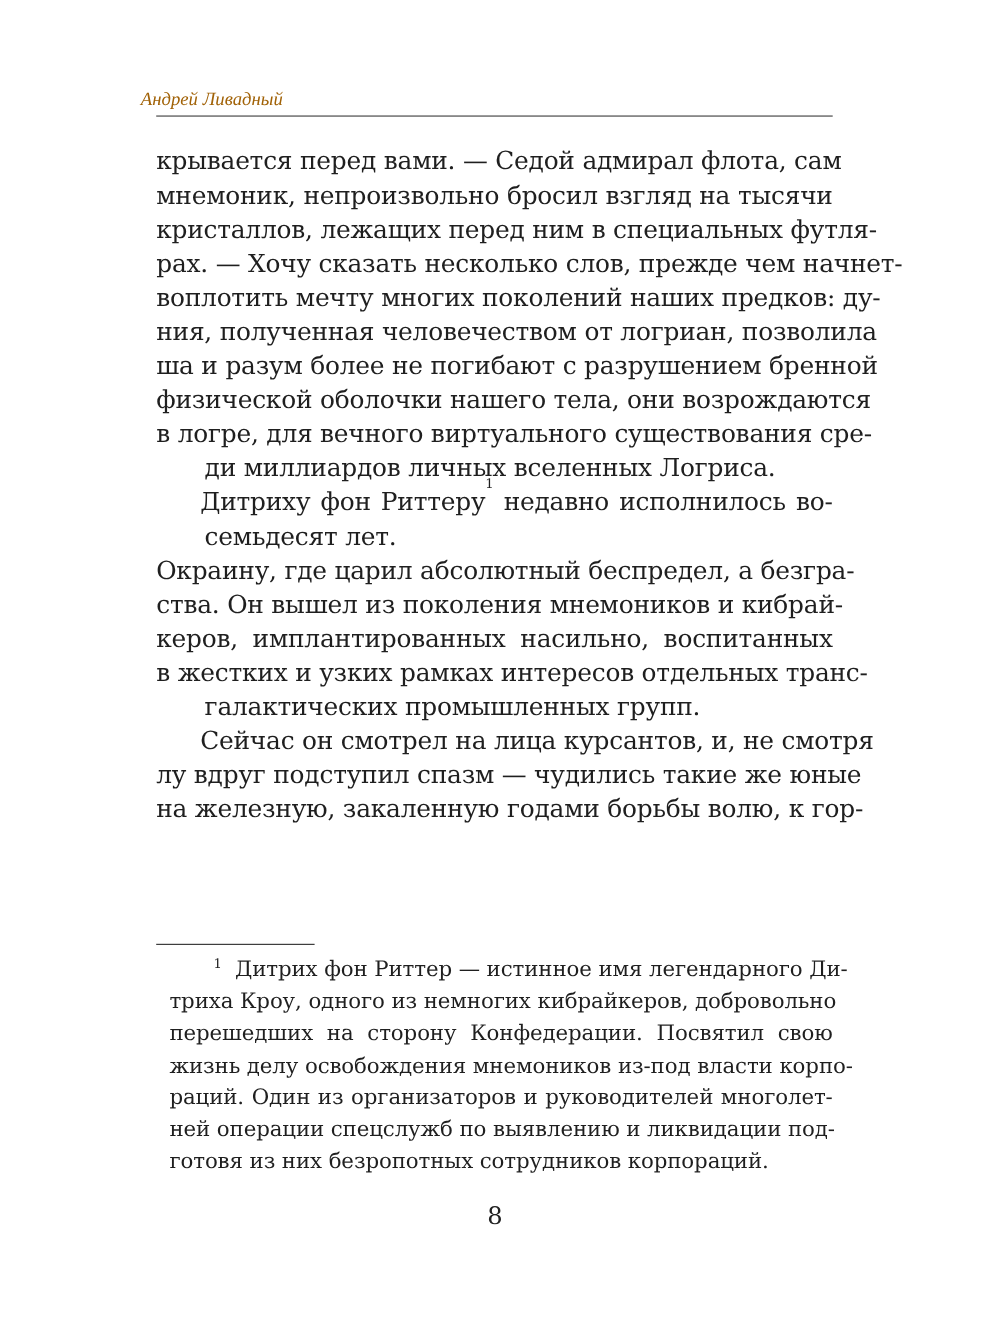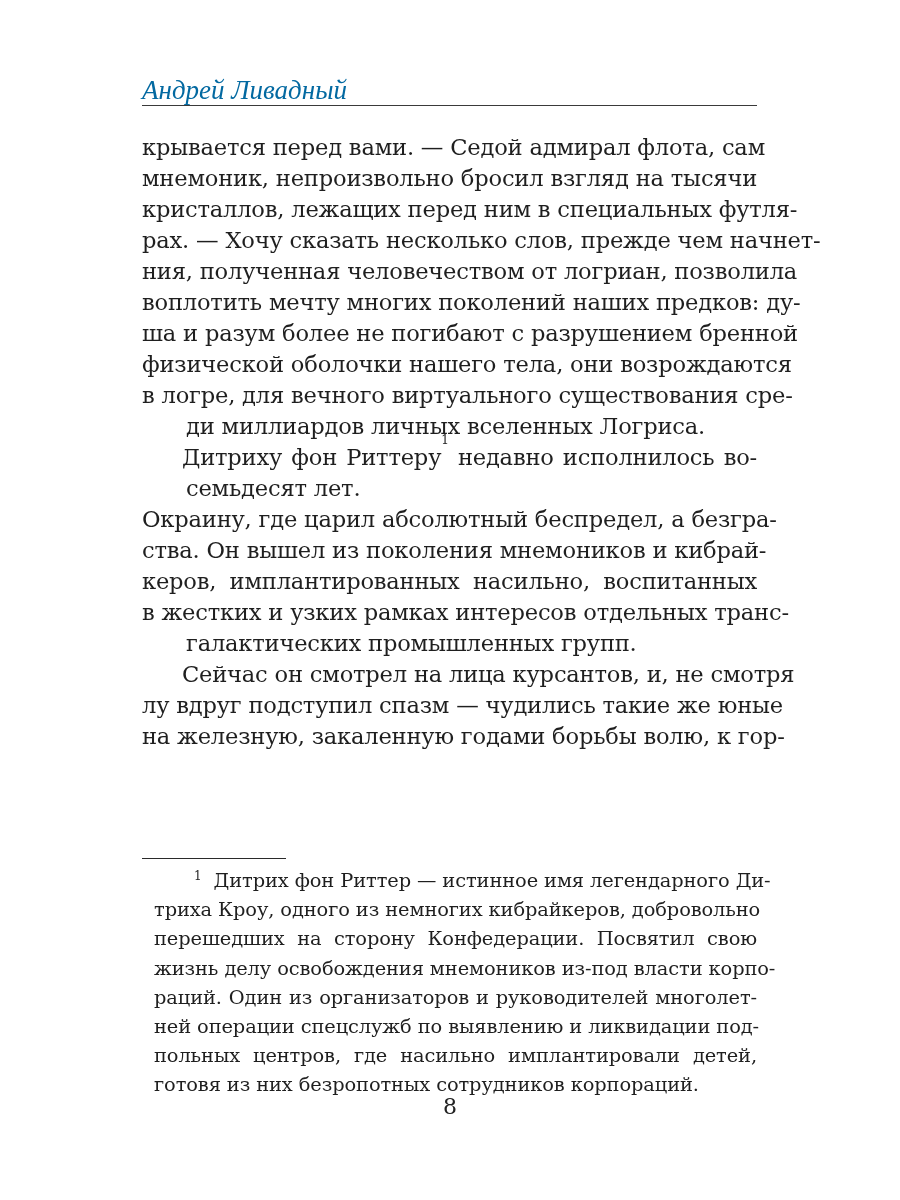--- a/index.html
+++ b/index.html
@@ -1,22 +1,22 @@
 <!DOCTYPE html>
 <html><head>
 <meta charset="utf-8">
 <style>
   html, body { margin:0; padding:0; background:#ffffff; }
   body { width:900px; height:1200px; position:relative; overflow:hidden;
          font-family:"DejaVu Serif", "Liberation Serif", serif; color:#1f1f1f; }
   .page { position:absolute; left:0; top:0; width:900px; height:1200px; background:#fff; }
 
-  .running-head { position:absolute; left:142px; top:76px; width:615px;
+  .running-head { position:absolute; left:128px; top:76px; width:615px;
                   font-family:"Liberation Serif", serif; font-style:italic;
-                  font-size:27px; line-height:28px; color:#0369a1; }
+                  font-size:17px; line-height:28px; color:#a16207; }
   .head-rule { position:absolute; left:142px; top:105px; width:615px; height:0;
                border-top:1.5px solid #3a3a3a; }
 
   .body-text { position:absolute; left:142px; top:132px; width:615px; }
   .line { display:block; height:31px; line-height:31px; font-size:22.6px;
           white-space:nowrap; text-align:justify; text-align-last:justify; letter-spacing:-0.2px; }
   .line.last { text-align-last:left;margin-left:44px; }
   .line.indent { padding-left:40px; }
   sup.fn-mark { font-size:12px; line-height:0; vertical-align:top; position:relative; top:-2px; }
 
@@ -38,22 +38,22 @@
 <div class="page">
 
   <div class="running-head">Андрей Ливадный</div>
   <div class="head-rule"></div>
 
   <div class="body-text">
     <span class="line">крывается перед вами. — Седой адмирал флота, сам</span>
     <span class="line">мнемоник, непроизвольно бросил взгляд на тысячи</span>
     <span class="line">кристаллов, лежащих перед ним в специальных футля-</span>
     <span class="line">рах. — Хочу сказать несколько слов, прежде чем начнет-</span>
+    <span class="line">воплотить мечту многих поколений наших предков: ду-</span>
     <span class="line">ния, полученная человечеством от логриан, позволила</span>
-    <span class="line">воплотить мечту многих поколений наших предков: ду-</span>
     <span class="line">ша и разум более не погибают с разрушением бренной</span>
     <span class="line">физической оболочки нашего тела, они возрождаются</span>
     <span class="line">в логре, для вечного виртуального существования сре-</span>
     <span class="line last">ди миллиардов личных вселенных Логриса.</span>
 
     <span class="line indent"><span>Дитриху фон Риттеру</span><sup class="fn-mark">1</sup><span> недавно исполнилось во-</span></span>
     <span class="line last">семьдесят лет.</span>
 
     <span class="line">Окраину, где царил абсолютный беспредел, а безгра-</span>
     <span class="line">ства. Он вышел из поколения мнемоников и кибрай-</span>
@@ -68,18 +68,17 @@
 
   <div class="fn-rule"></div>
 
   <div class="footnote">
     <span class="fline indent"><span class="fn-num">1</span><span>Дитрих фон Риттер — истинное имя легендарного Ди-</span></span>
     <span class="fline">триха Кроу, одного из немногих кибрайкеров, добровольно</span>
     <span class="fline">перешедших на сторону Конфедерации. Посвятил свою</span>
     <span class="fline">жизнь делу освобождения мнемоников из-под власти корпо-</span>
     <span class="fline">раций. Один из организаторов и руководителей многолет-</span>
     <span class="fline">ней операции спецслужб по выявлению и ликвидации под-</span>
-    <span class="fline">польных центров, где насильно имплантировали детей,</span>
     <span class="fline last">готовя из них безропотных сотрудников корпораций.</span>
   </div>
 
   <div class="page-number">8</div>
 </div>
 
 </body></html>

